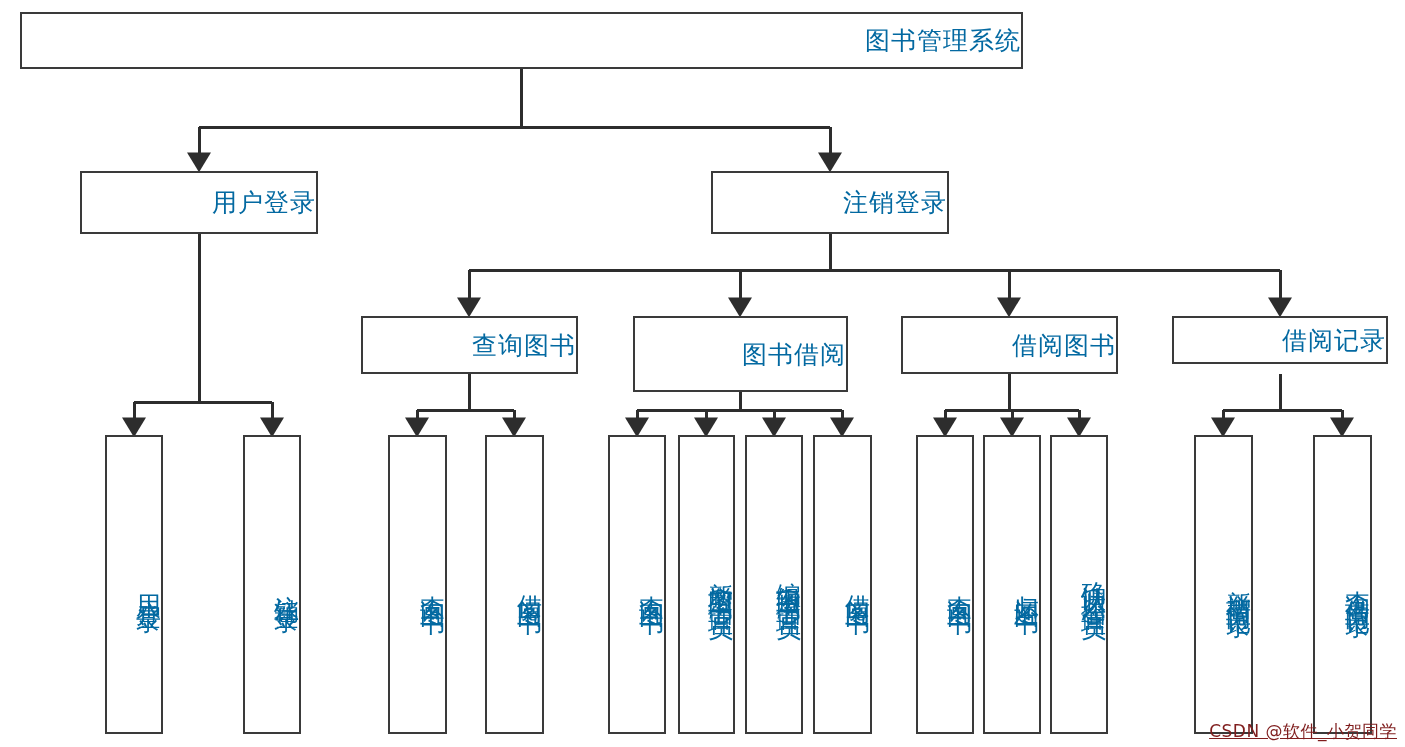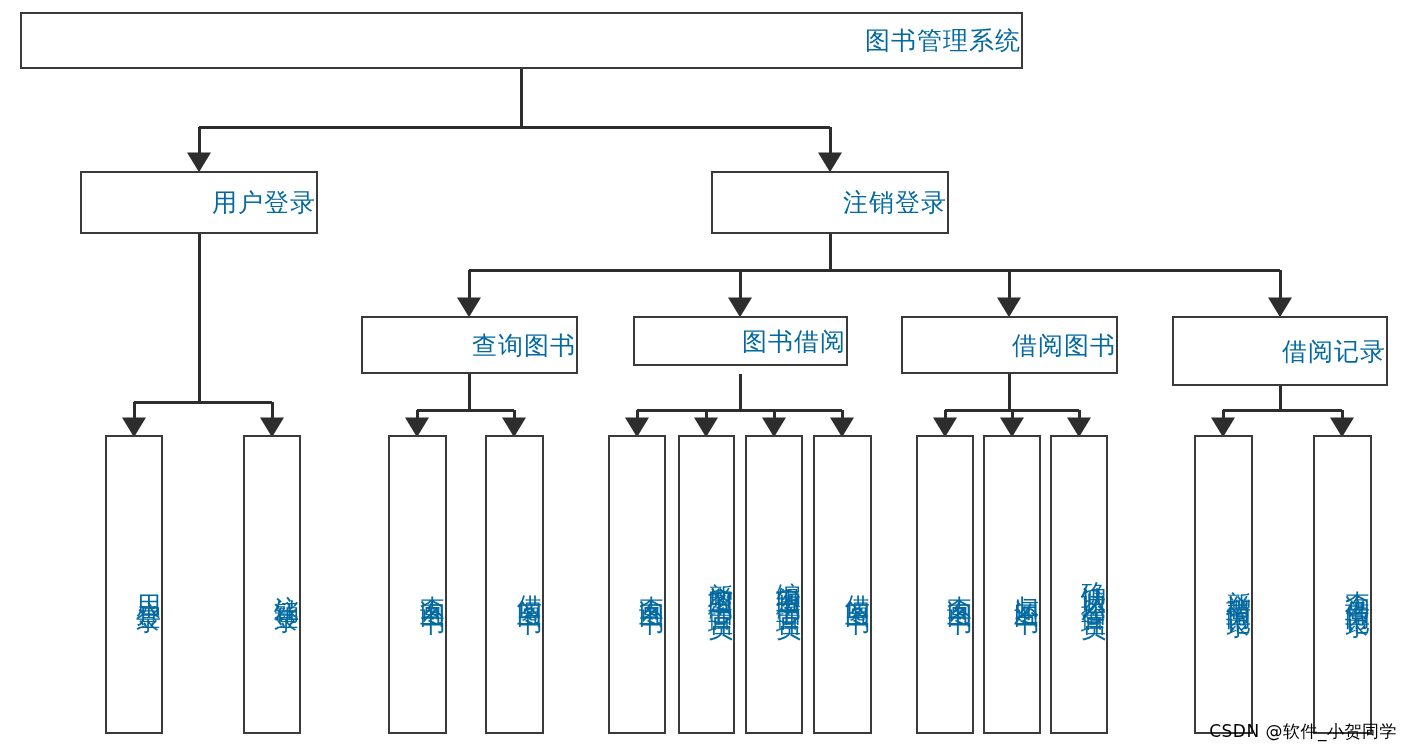--- a/index.html
+++ b/index.html
@@ -50,24 +50,25 @@
     display: block;
   }
   .title-text {
     white-space: nowrap;
   }
   #watermark {
     position: absolute;
     right: 8px;
     bottom: 4px;
     font-size: 17px;
-    color: #000000;
+    color: #7f1d1d;
     letter-spacing: 0.5px;
     white-space: nowrap;
     pointer-events: none;
+    text-decoration: underline;
   }
 </style>
 </head>
 <body>
 
 <div id="canvas">
 
   <svg id="diagram-svg" viewBox="0 0 1405 747" xmlns="http://www.w3.org/2000/svg">
     <defs>
       <marker id="arrowhead" markerWidth="9" markerHeight="9" refX="3.2" refY="4.5" orient="auto" markerUnits="strokeWidth">
@@ -128,27 +129,27 @@
   <div class="node-box horiz" style="left:80px; top:171px; width:238px; height:63px;">
     <span class="title-text">用户登录</span>
   </div>
   <div class="node-box horiz" style="left:711px; top:171px; width:238px; height:63px;">
     <span class="title-text">注销登录</span>
   </div>
 
   <div class="node-box horiz" style="left:361px; top:316px; width:217px; height:58px;">
     <span class="title-text">查询图书</span>
   </div>
-  <div class="node-box horiz" style="left:633px; top:316px; width:215px; height:50px;">
+  <div class="node-box horiz" style="left:633px; top:316px; width:215px; height:76px;">
     <span class="title-text">图书借阅</span>
   </div>
   <div class="node-box horiz" style="left:901px; top:316px; width:217px; height:58px;">
     <span class="title-text">借阅图书</span>
   </div>
-  <div class="node-box horiz" style="left:1172px; top:316px; width:216px; height:70px;">
+  <div class="node-box horiz" style="left:1172px; top:316px; width:216px; height:48px;">
     <span class="title-text">借阅记录</span>
   </div>
 
   <div class="node-box leaf" style="left:105px; top:435px; width:58px; height:299px;">
     <span class="leaf-text">用户登录</span>
   </div>
   <div class="node-box leaf" style="left:243px; top:435px; width:58px; height:299px;">
     <span class="leaf-text">注销登录</span>
   </div>
   <div class="node-box leaf" style="left:388px; top:435px; width:59px; height:299px;">

